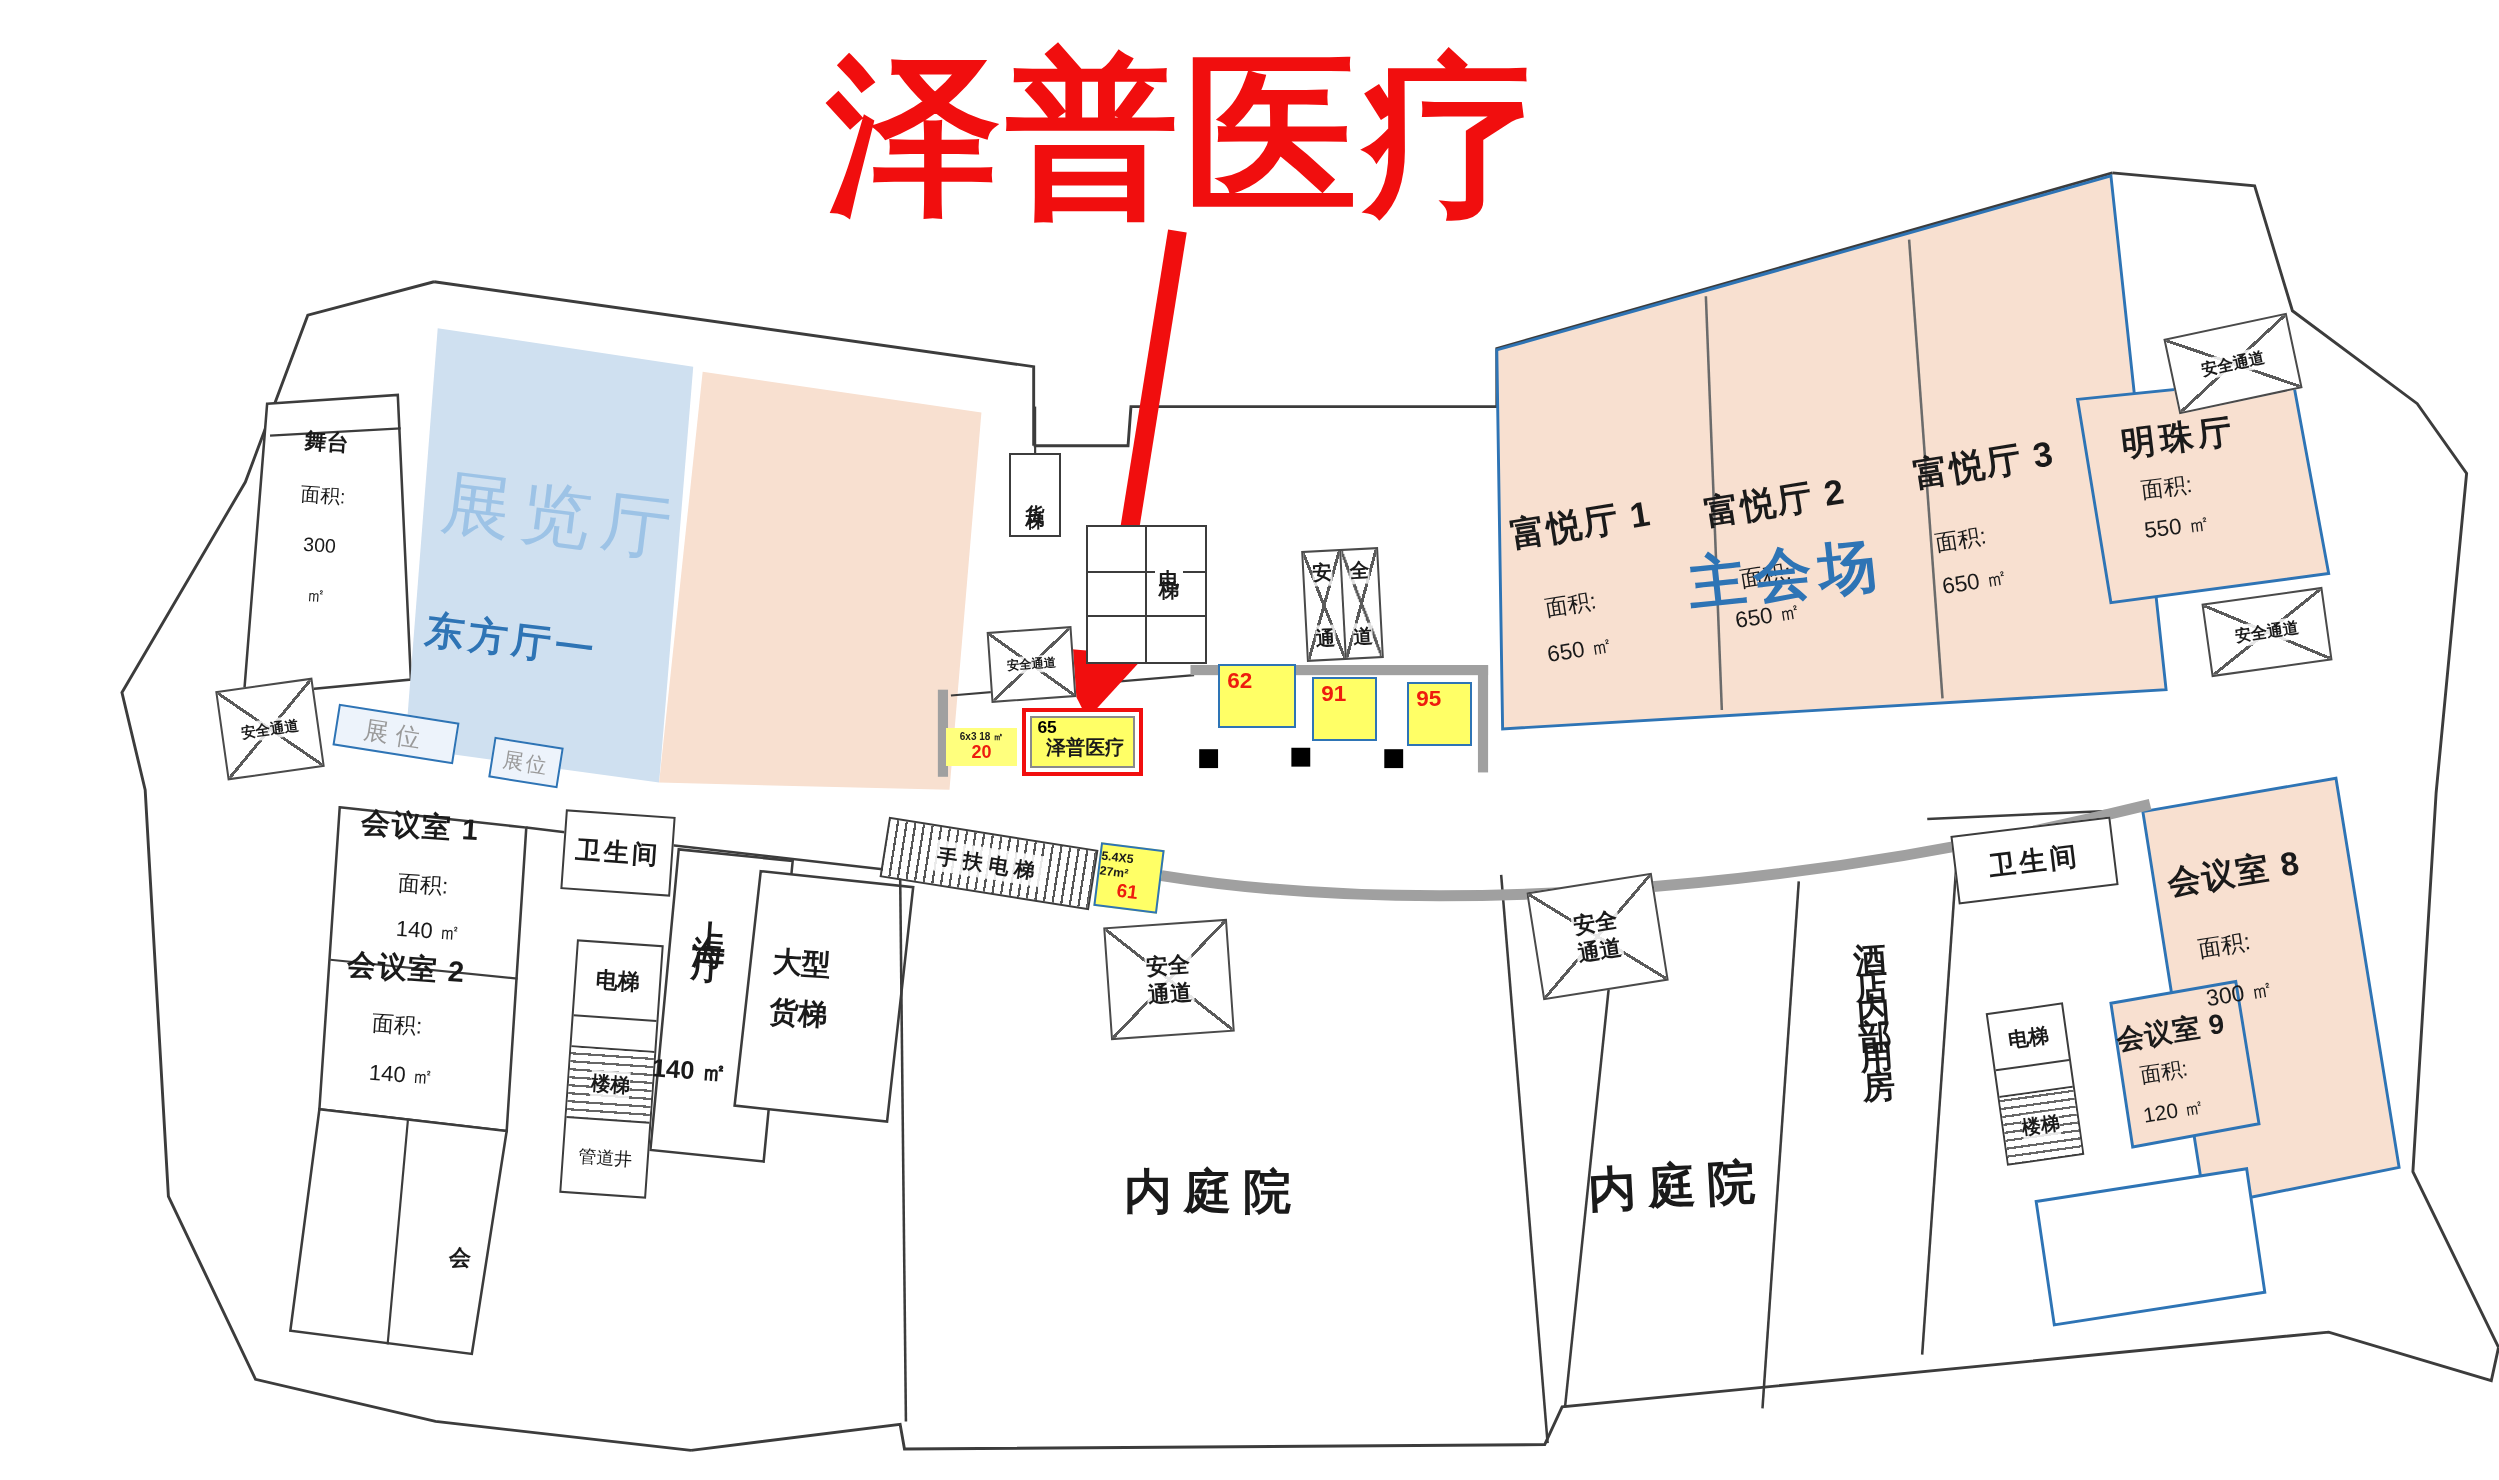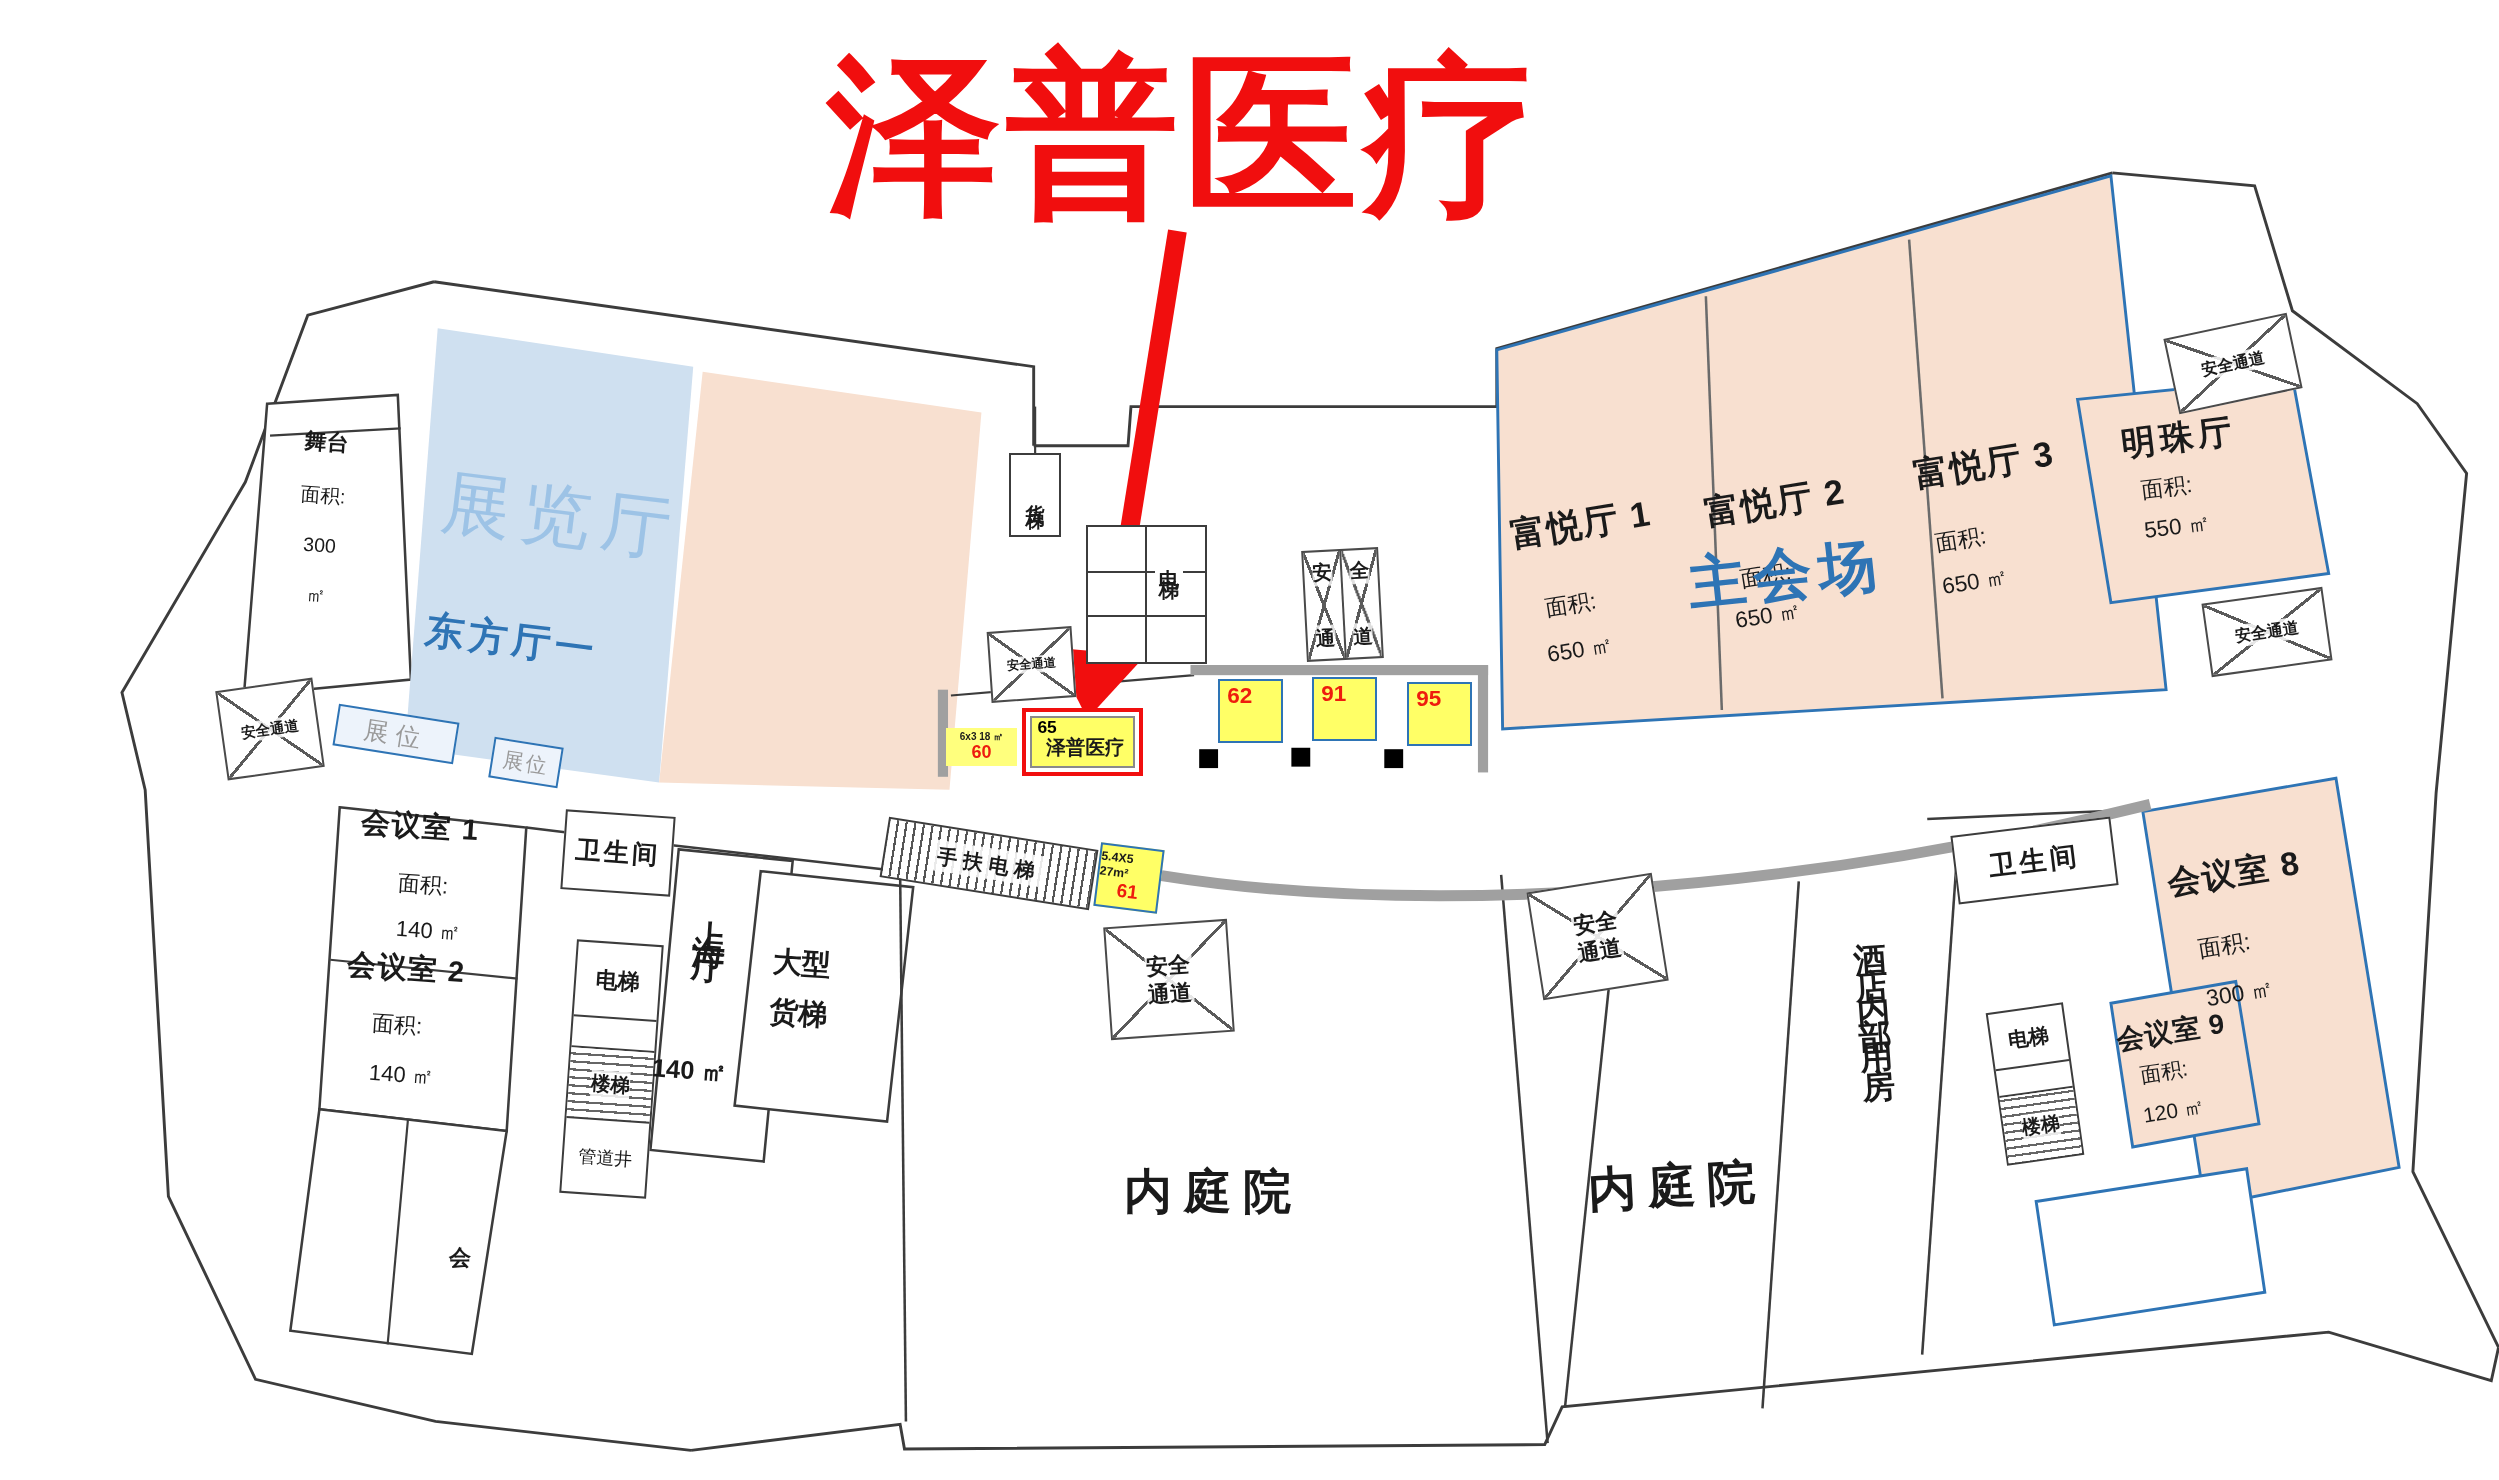--- a/index.html
+++ b/index.html
@@ -137,31 +137,31 @@
     <span>通</span>
   </div>
   <div class="xcell">
     <span>全</span>
     <span>道</span>
   </div>
 </div>
 
 <div class="el col" style="left:946px;top:728px;width:71px;height:38px;background:#ffff7d;justify-content:center;line-height:1.15;">
   <span style="font-size:10px;font-weight:bold;">6x3 18 ㎡</span>
-  <span style="font-size:18px;font-weight:bold;color:#ee1c0e;">60</span>
+  <span style="font-size:18px;font-weight:bold;color:#ee1c0e;">20</span>
 </div>
 
 <div class="el" style="left:1022px;top:708px;width:121px;height:68px;border:4.4px solid #f10e0e;background:#fff;box-sizing:border-box;padding:3.6px;">
   <div style="width:100%;height:100%;background:#ffff66;border:2.2px solid #8a8a8a;box-sizing:border-box;padding:0.7px 0 0 5.8px;line-height:1.05;">
     <span style="display:block;font-size:17.4px;font-weight:bold;color:#000000;">65</span>
     <span style="display:block;font-size:19.6px;font-weight:bold;text-align:center;">泽普医疗</span>
   </div>
 </div>
 
-<div class="booth" style="left:1218px;top:679px;width:65px;height:64px;">
+<div class="booth" style="left:1218px;top:664px;width:78px;height:64px;">
   <div class="boothnum">62</div>
 </div>
 <div class="booth" style="left:1312px;top:677px;width:65px;height:64px;">
   <div class="boothnum">91</div>
 </div>
 <div class="booth" style="left:1407px;top:682px;width:65px;height:64px;">
   <div class="boothnum">95</div>
 </div>
 
 <div class="el ctr hatchV" style="left:883px;top:833px;width:212px;height:61px;border:2.2px solid #3c3c3c;transform:rotate(9deg);box-sizing:border-box;">

